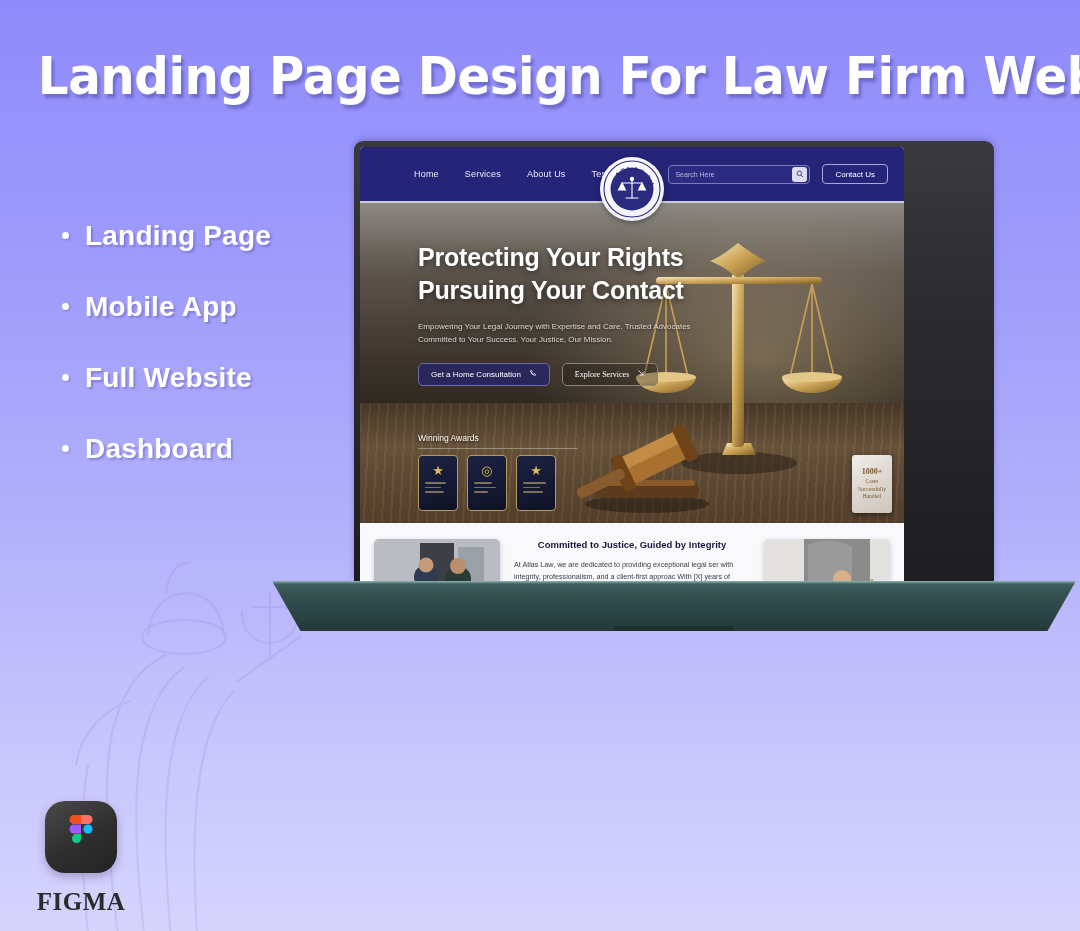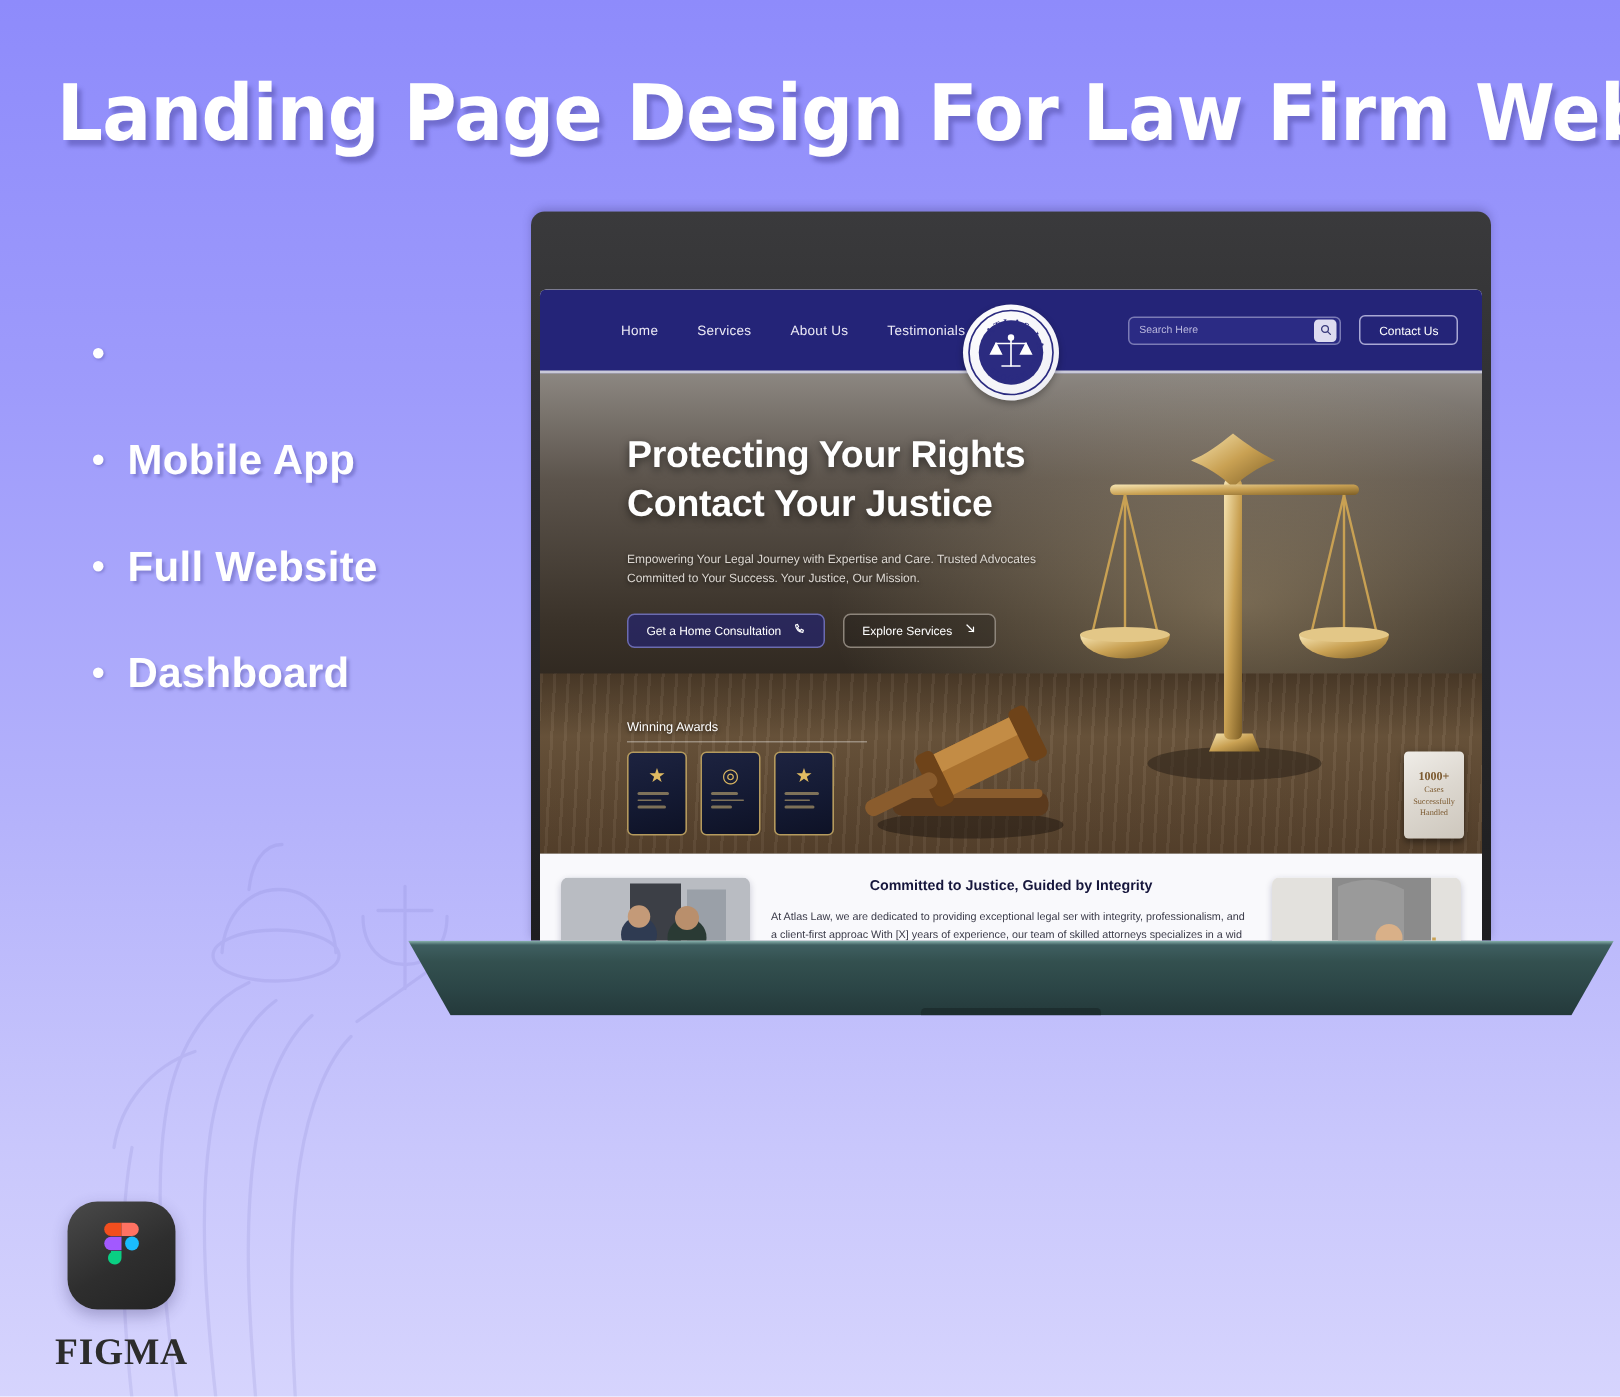--- a/index.html
+++ b/index.html
@@ -95,26 +95,25 @@
     position: relative;
     width: 640px;
     margin: 0 auto;
     padding: 6px 6px 0 6px;
     background: linear-gradient(180deg, #3a3a3c 0%, #2b2b2d 40%, #1e1e20 100%);
     border-radius: 9px 9px 0 0;
     box-shadow: 0 -2px 6px rgba(40,35,95,.25);
   }
   .screen {
     position: relative;
-    width: 628px;
+    width: 544px;
     height: 434px;
     overflow: hidden;
     background: #f7f7fb;
     border-radius: 4px 4px 0 0;
-    margin-top: 46px;
   }
   .laptop-base {
     position: relative;
     height: 50px;
     background:
       linear-gradient(180deg, #8fb9b4 0%, #3f5f61 6%, #33504f 28%, #2b4546 65%, #24393a 100%);
     border-radius: 5px 5px 10px 10px;
     box-shadow: 0 10px 22px rgba(50,45,110,.30);
     clip-path: polygon(0.5% 0, 99.5% 0, 96% 100%, 4% 100%);
   }
@@ -230,21 +229,21 @@
     display: inline-flex; align-items: center; gap: 8px;
     height: 23px; padding: 0 12px;
     border-radius: 5px;
     font-family: "Liberation Sans", sans-serif;
     font-size: 8px;
     color: #ffffff;
     cursor: pointer;
     white-space: nowrap;
   }
   .btn-primary { background: rgba(36,36,110,.72); border: 1px solid #6b6bb0; }
-  .btn-ghost { background: rgba(30,26,22,.35); border: 1px solid #8d857b; }
+  .btn-ghost { background: rgba(30,26,22,.35); border: 1px solid #8d857b; font-family: Liberation Serif, serif; }
 
   
   .scales { position: absolute; right: 30px; top: 24px; width: 270px; height: 250px; z-index: 2; }
   .gavel  { position: absolute; left: 195px; bottom: 8px; width: 180px; height: 105px; z-index: 2; }
 
   
   .awards { position: absolute; left: 58px; bottom: 12px; width: 160px; z-index: 4; }
   .awards-title {
     color: #ffffff;
     font-size: 8.5px;
@@ -326,20 +325,21 @@
     <path d="M272 60 C272 80 284 92 300 92 C316 92 328 80 328 60"></path>
     <path d="M160 150 C130 160 110 186 106 214"></path>
   </g>
 </svg>
 
 <div class="poster-title">Landing Page Design For Law Firm Website</div>
 
 <ul class="feature-list">
   <li class="feature-item">
     <span class="feature-bullet"></span>
+    <span>Landing Page</span>
   </li>
   <li class="feature-item">
     <span class="feature-bullet"></span>
     <span>Mobile App</span>
   </li>
   <li class="feature-item">
     <span class="feature-bullet"></span>
     <span>Full Website</span>
   </li>
   <li class="feature-item">
@@ -456,21 +456,21 @@
             <rect x="58" y="34" width="78" height="13" rx="7" fill="#c38c45"></rect>
             <rect x="56" y="30" width="13" height="38" rx="4" fill="#6e4319"></rect>
             <rect x="125" y="30" width="13" height="38" rx="4" fill="#6e4319"></rect>
             <rect x="12" y="43" width="52" height="11" rx="5" fill="#8a5c2d"></rect>
           </g>
         </svg>
 
         <div class="hero-inner">
           <h1 class="hero-title">
             <span>Protecting Your Rights</span><br>
-            <span>Contact Your Justice</span>
+            <span>Pursuing Your Contact</span>
           </h1>
           <p class="hero-sub">Empowering Your Legal Journey with Expertise and Care. Trusted Advocates Committed to Your Success. Your Justice, Our Mission.</p>
           <div class="hero-ctas">
             <button class="btn-primary">
               <span>Get a Home Consultation</span>
               <span>
                 <svg width="8" height="8" viewBox="0 0 12 12" fill="none" stroke="#ffffff" stroke-width="1.1">
                   <path d="M2 2.6 l2 -.6 1.1 2.2 -1.2 .9 a6.5 6.5 0 0 0 2.9 2.9 l.9 -1.2 2.2 1.1 -.6 2 a8.6 8.6 0 0 1 -7.3 -7.3 z"></path>
                 </svg>
               </span>

